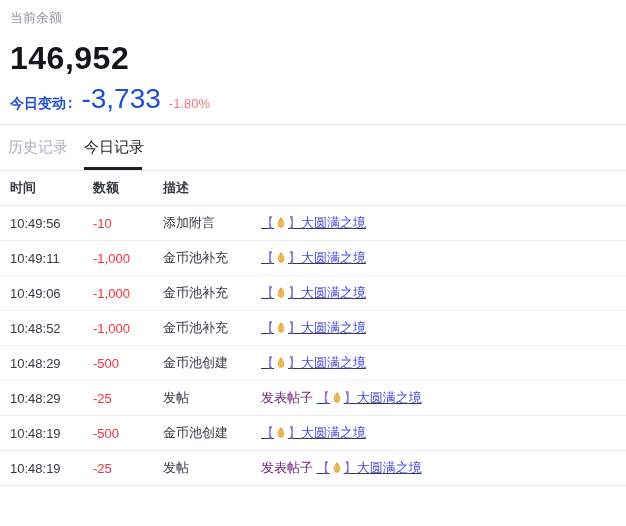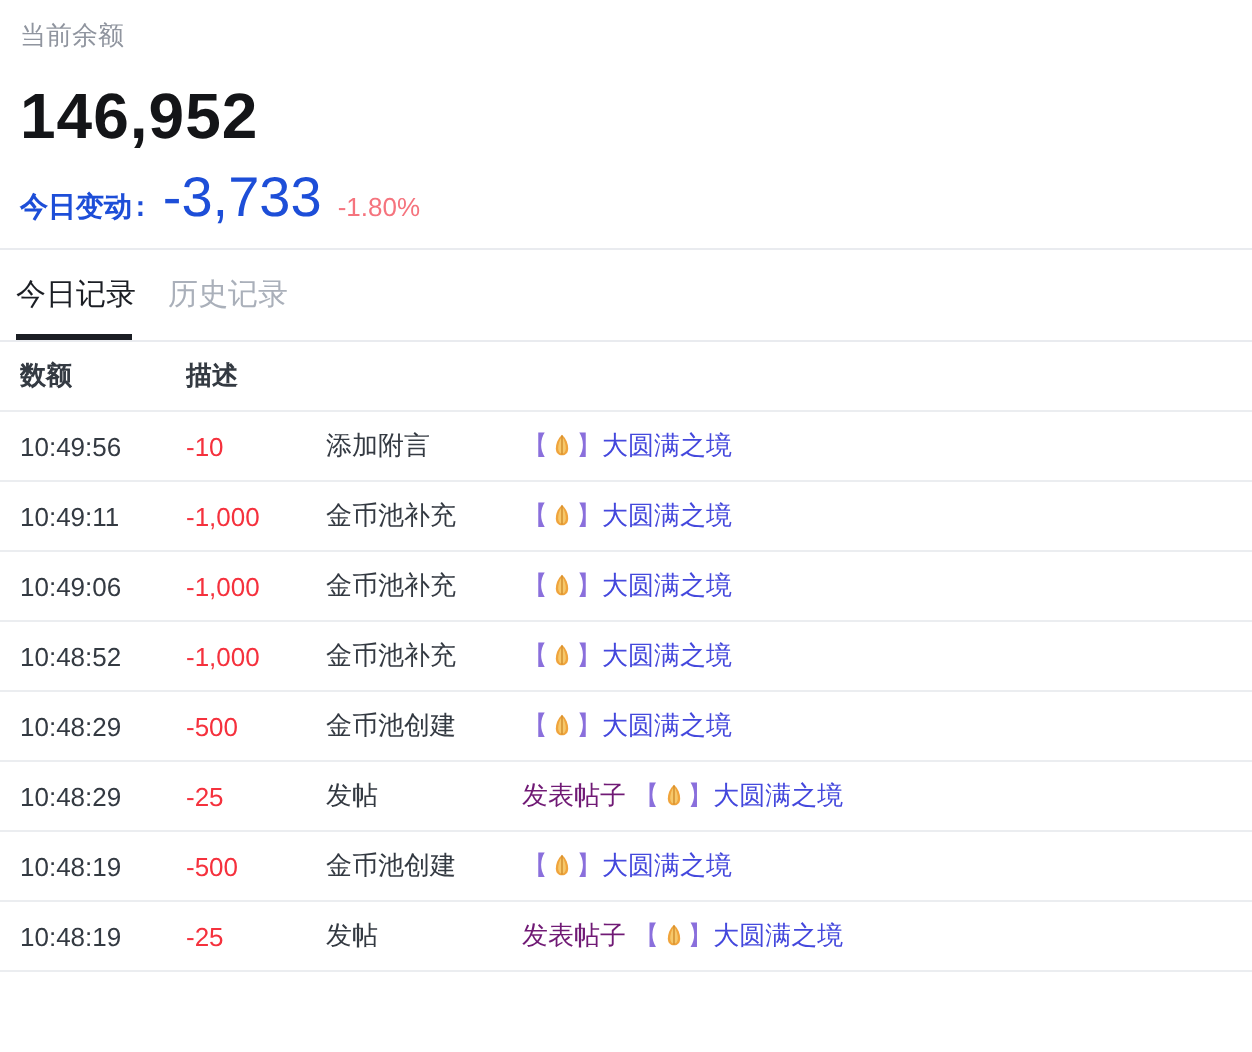--- a/index.html
+++ b/index.html
@@ -26,45 +26,46 @@
   .tab.active { color:#1b1e24; }
   .tab.active::after { content:""; position:absolute; left:0; right:2px; bottom:0; height:3px; background:#1b1e24; }
   .tab.inactive { color:#aab0ba; }
 
   .table { width:100%; }
   .trow { display:grid; grid-template-columns:83px 70px 98px 1fr; padding-left:10px; height:35px; align-items:center; border-bottom:1px solid #ebedf0; font-size:13px; }
   .trow.thead { font-weight:bold; color:#343a42; }
   .td { overflow:hidden; white-space:nowrap; }
   .td.amount { color:#f5313d; }
   .desc-prefix { color:#701a75; }
-  .desc-link { cursor:pointer; }
+  .desc-link { text-decoration:underline; cursor:pointer; }
   .bracket { color:#8a6fdc; }
   .link-title { color:#4448dd; }
   .emoji { display:inline-block; vertical-align:-2px; margin:0 1px; line-height:0; }
 </style>
 </head>
 <body>
 
 <div class="balance-section">
   <div class="balance-label">当前余额</div>
   <div class="balance-value">146,952</div>
   <div class="change-row">
     <span class="change-label">今日变动:</span>
     <span class="change-value">-3,733</span>
     <span class="change-percent">-1.80%</span>
   </div>
 </div>
 
 <div class="tabs-bar">
+  <div class="tab inactive">历史记录</div>
   <div class="tab active">今日记录</div>
-  <div class="tab inactive">历史记录</div>
 </div>
 
 <div class="table">
   <div class="trow thead">
+    <div class="td">时间</div>
     <div class="td">数额</div>
     <div class="td">描述</div>
   </div>
 
   <div class="trow">
     <div class="td">10:49:56</div>
     <div class="td amount">-10</div>
     <div class="td">添加附言</div>
     <div class="td">
       <span class="desc-prefix"></span><a class="desc-link"><span class="bracket">【</span><span class="emoji"><svg width="12" height="13" viewBox="0 0 14 14">

